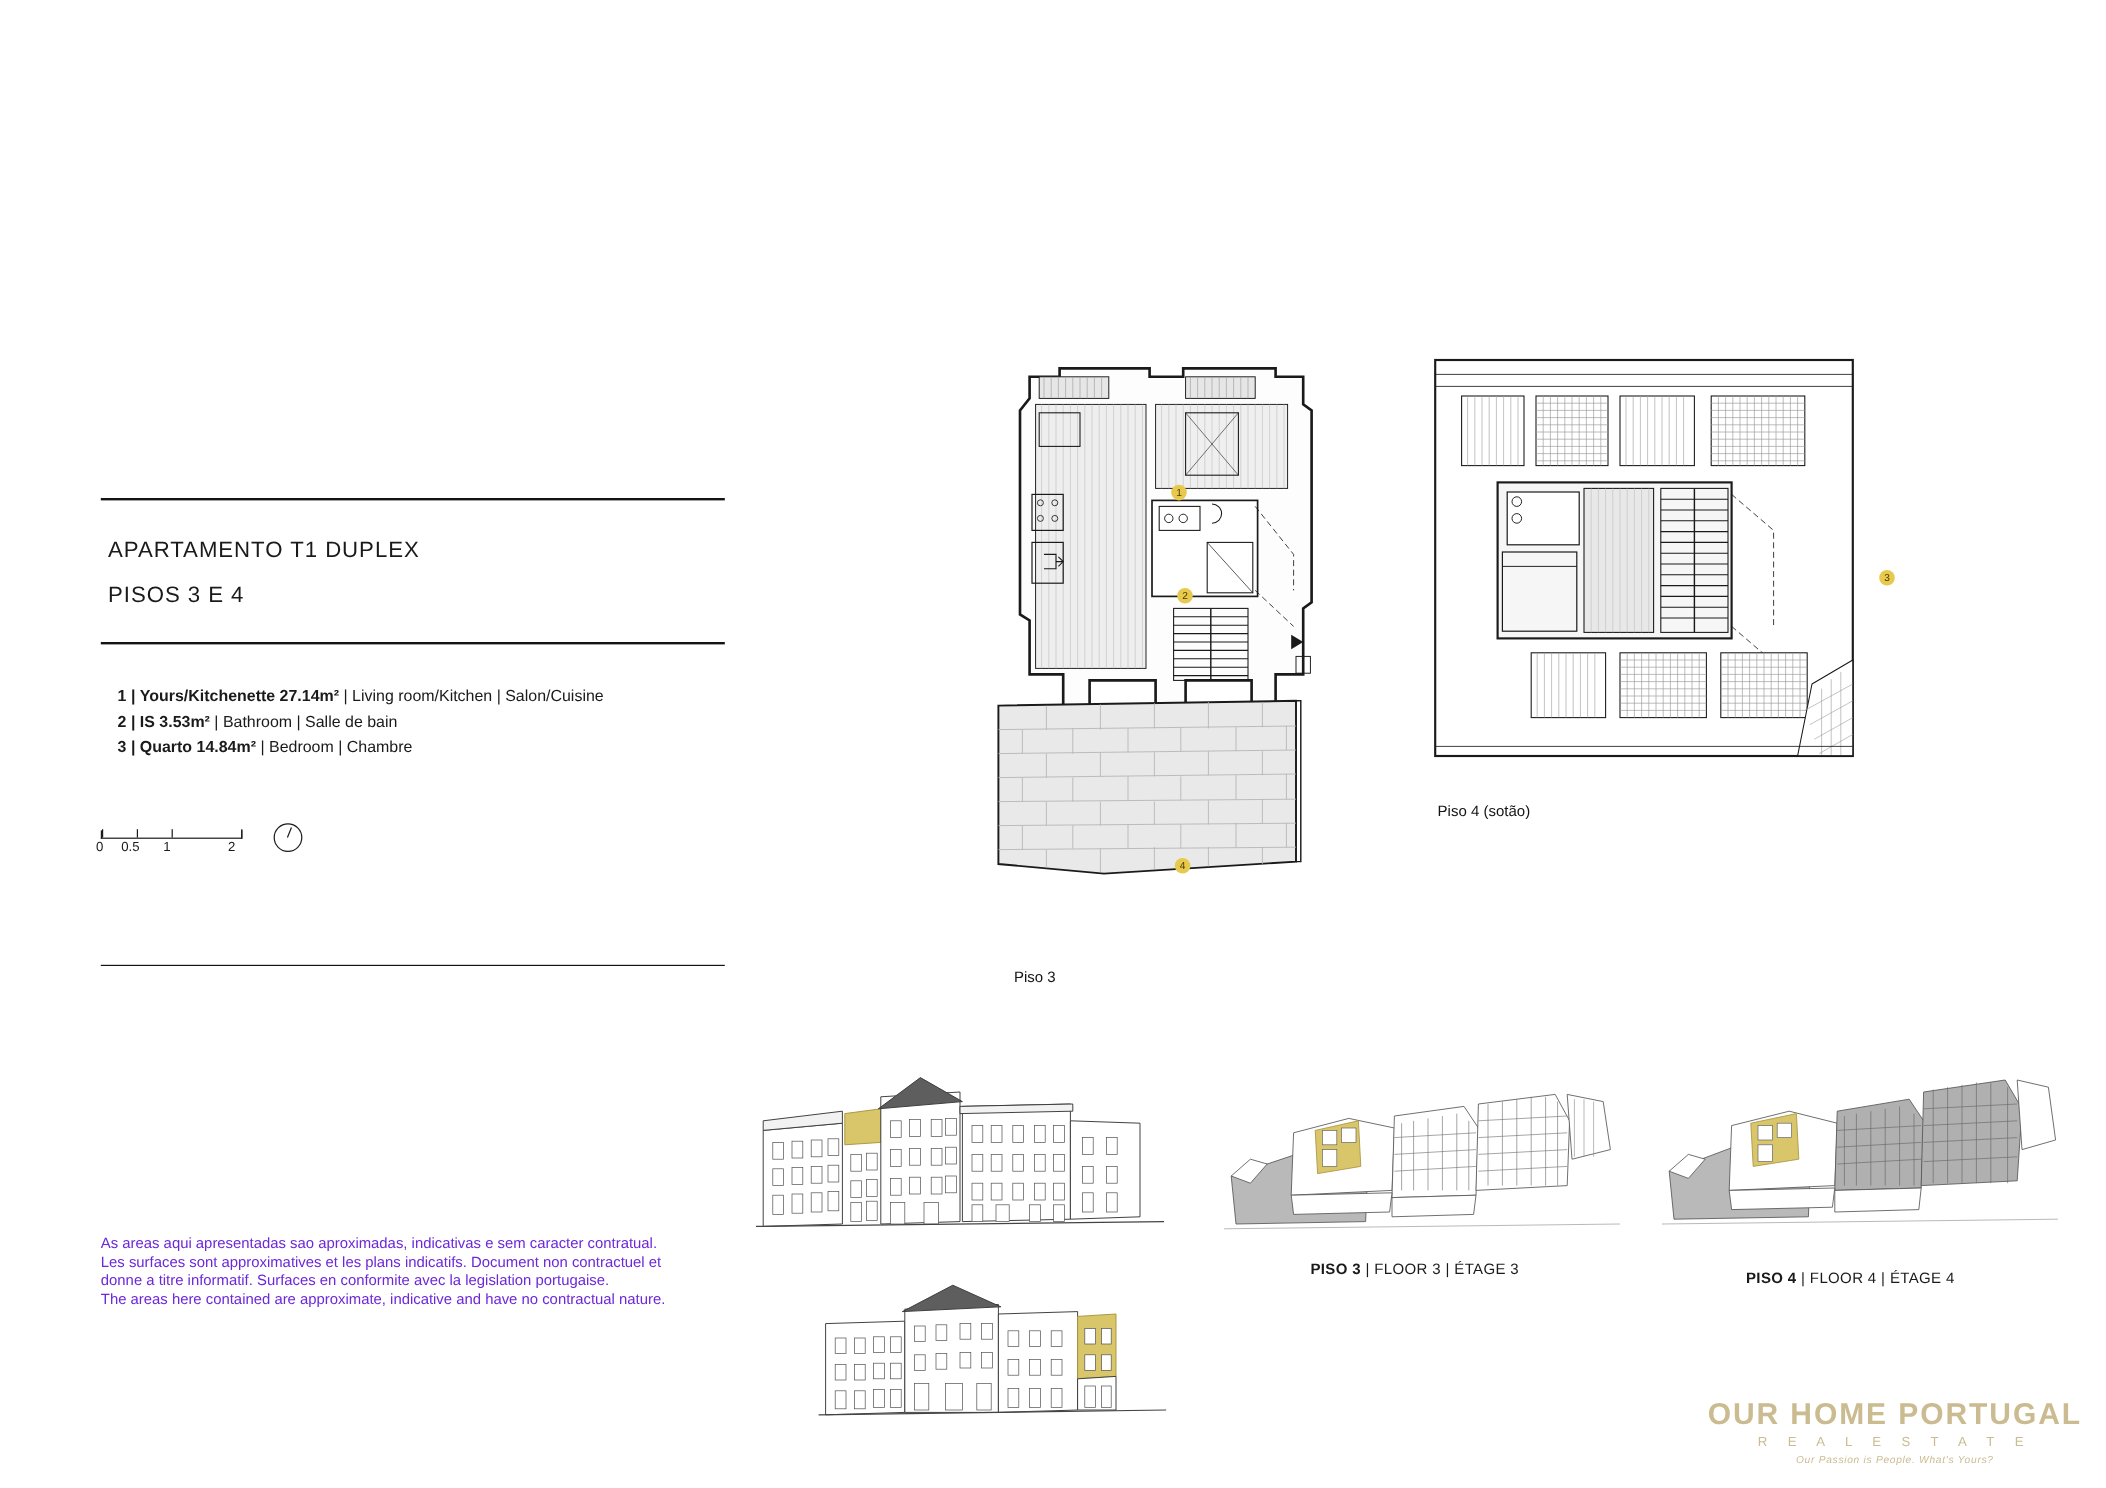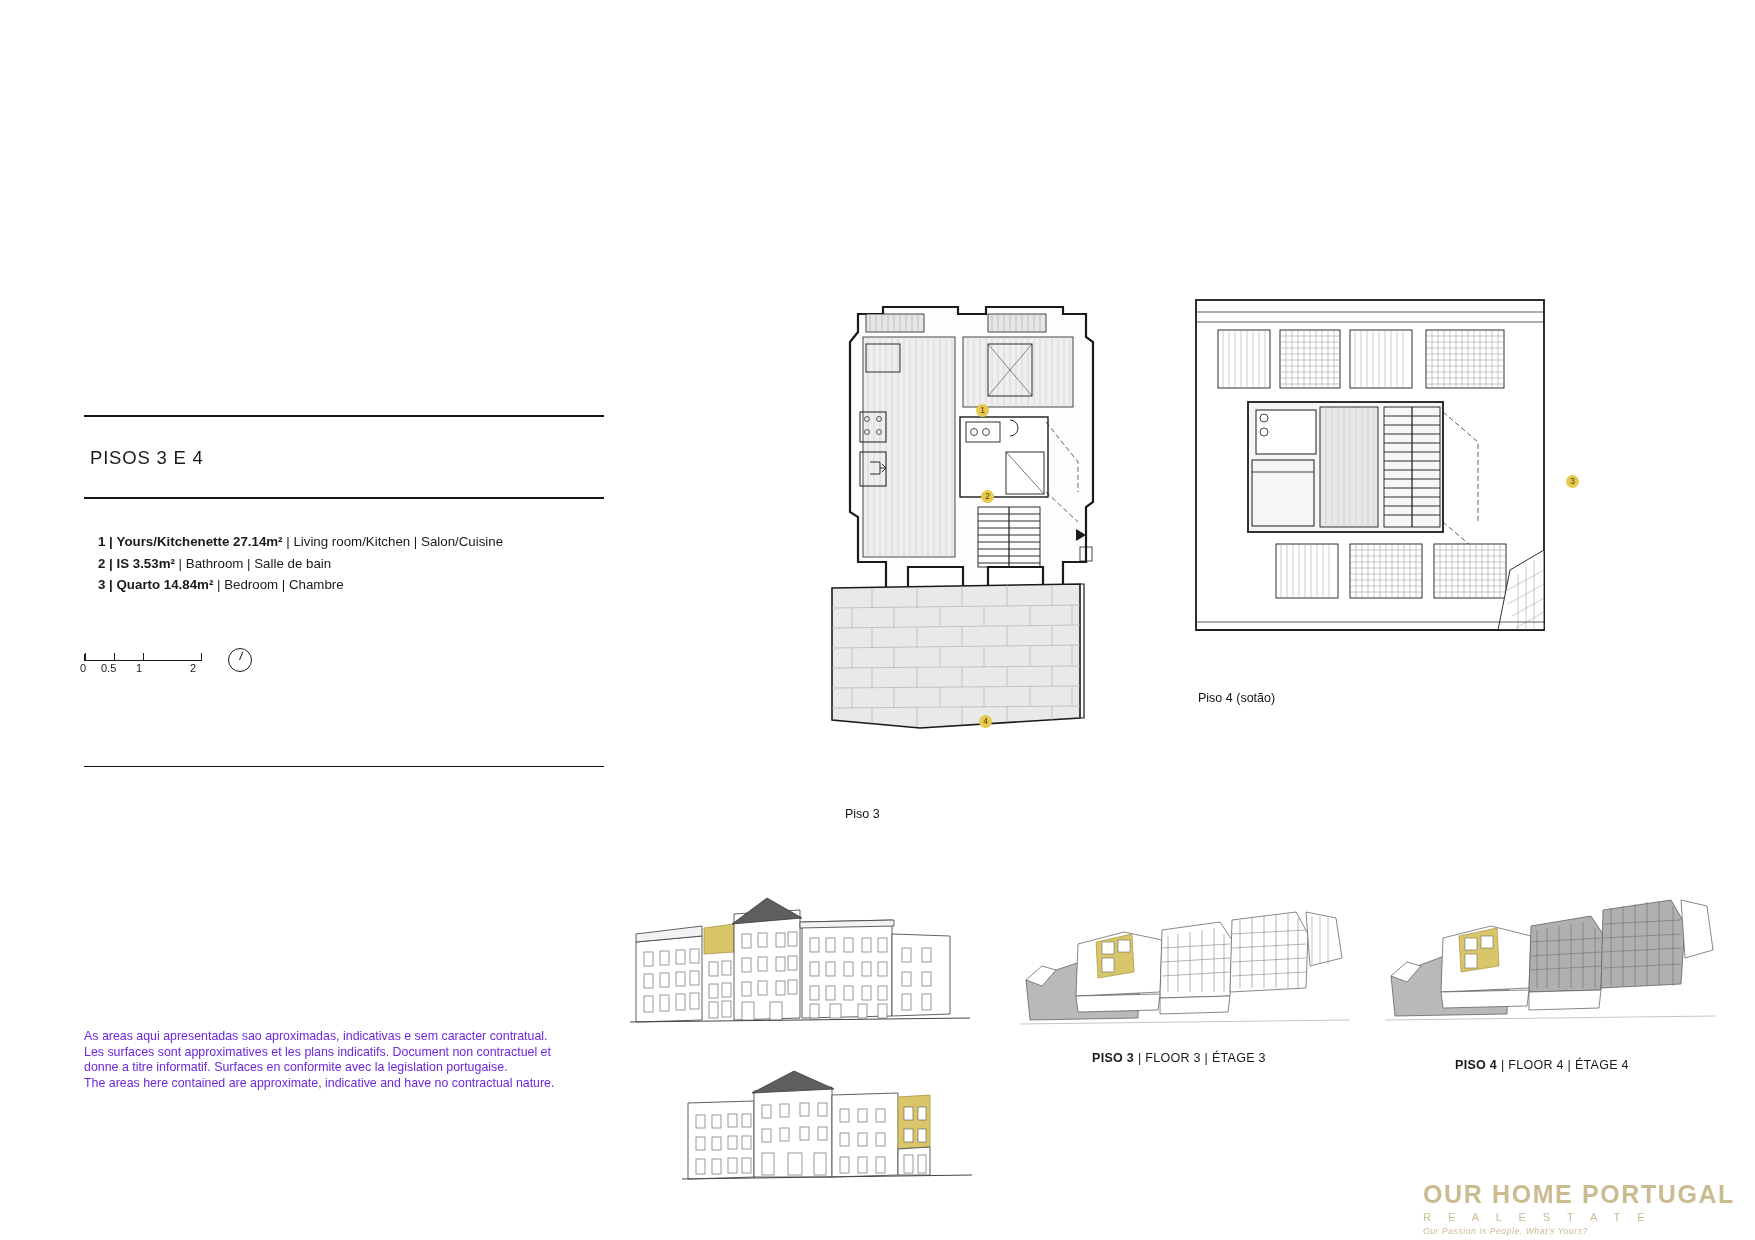--- a/index.html
+++ b/index.html
@@ -150,22 +150,22 @@
     font-size: 8.5px;
     line-height: 13px;
     text-align: center;
     font-family: "Liberation Sans", sans-serif;
   }
 
   
   .logo {
     position: absolute;
     right: 20px;
-    bottom: 4px;
-    text-align: left;
+    bottom: 19px;
+    text-align: center;
     color: #c9b98e;
   }
   .logo .l1 {
     font-size: 25px;
     letter-spacing: 1.6px;
     font-weight: bold;
     color: #cbbb90;
   }
   .logo .l2 {
     font-size: 11px;
@@ -185,20 +185,21 @@
   .plan-svg { position: absolute; }
 </style>
 </head>
 <body>
 
 <div class="info-col">
 
   <div class="rule"></div>
 
   <div class="title-block">
+    <div class="title-sub">APARTAMENTO   T1 DUPLEX</div>
     <div class="title-floors">PISOS  3 E 4</div>
   </div>
 
   <div class="rule"></div>
 
   <div class="legend">
     <div class="legend-row">
       <b>1 |</b>
       <b>Yours/Kitchenette 27.14m²</b>
       <span class="trans">| Living room/Kitchen | Salon/Cuisine</span>
@@ -396,21 +397,21 @@
     <g stroke="#9a9a9a" stroke-width="0.5">
       <path d="M316,300 L356,278 M320,312 L356,292 M324,324 L356,306 M328,336 L356,320"></path>
       <path d="M330,282 L330,338 M338,274 L338,338 M346,268 L346,338"></path>
     </g>
     <path d="M8,330 L356,330" stroke-width="0.7"></path>
     <path d="M8,338 L356,338" stroke-width="1.4"></path>
   </g>
 </svg>
 
 <div class="marker" style="left:1566px; top:475px;">3</div>
-<div class="dwg-label" style="left:1198px; top:669px;margin-top:22px;">Piso 4 (sotão)</div>
+<div class="dwg-label" style="left:1198px; top:669px;">Piso 4 (sotão)</div>
 
 <svg class="plan-svg" style="left:630px; top:890px;" width="340" height="140" viewBox="0 0 340 140">
   <g stroke="#3a3a3a" fill="none" stroke-width="0.8">
 
     <polygon points="6,52 72,46 72,130 6,132" fill="#ffffff"></polygon>
     <polygon points="6,44 72,36 72,46 6,52" fill="#f2f2f2"></polygon>
 
     <polygon points="74,38 104,34 104,62 74,64" fill="#d9c66a" stroke="#a89540"></polygon>
 
     <polygon points="104,24 170,20 170,128 104,130" fill="#ffffff"></polygon>

